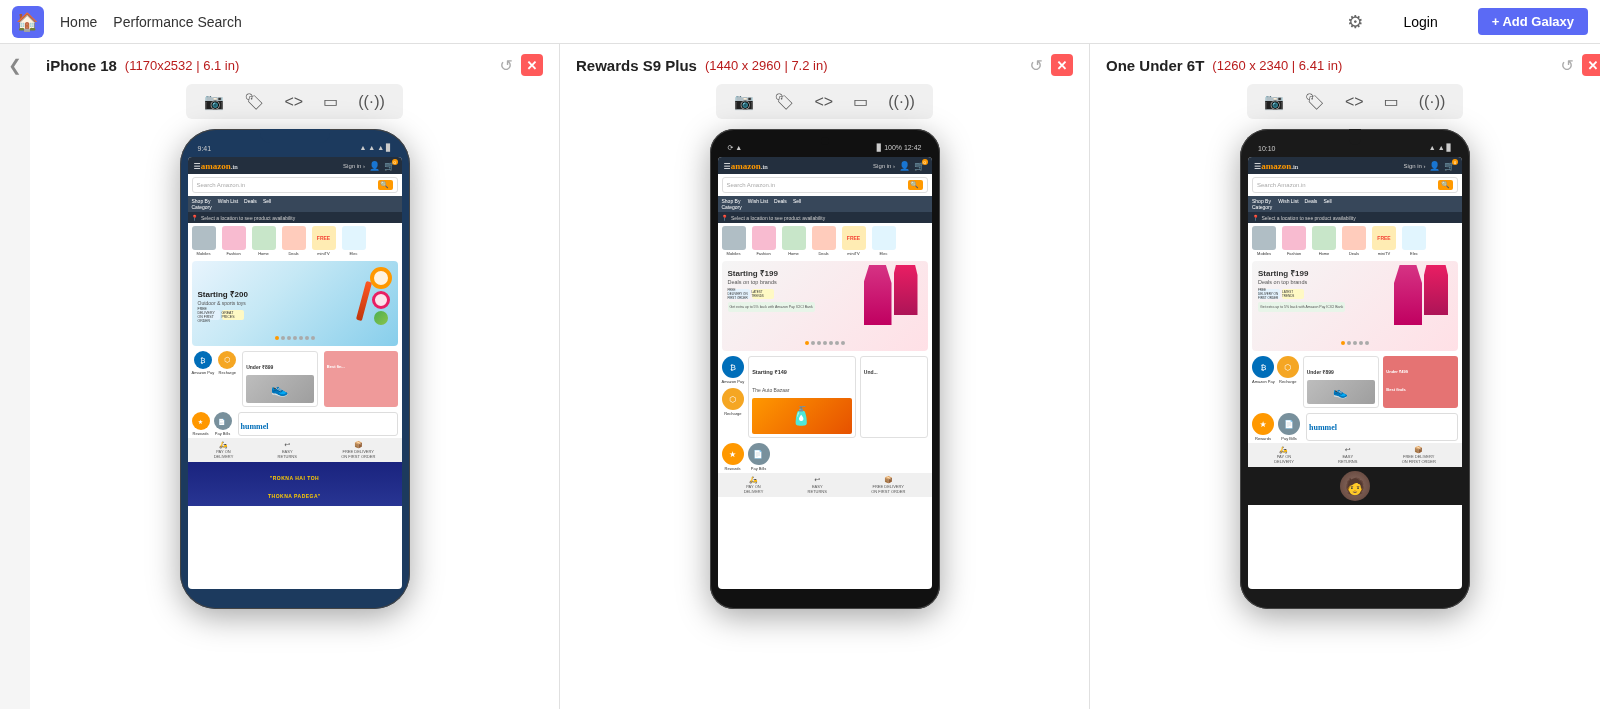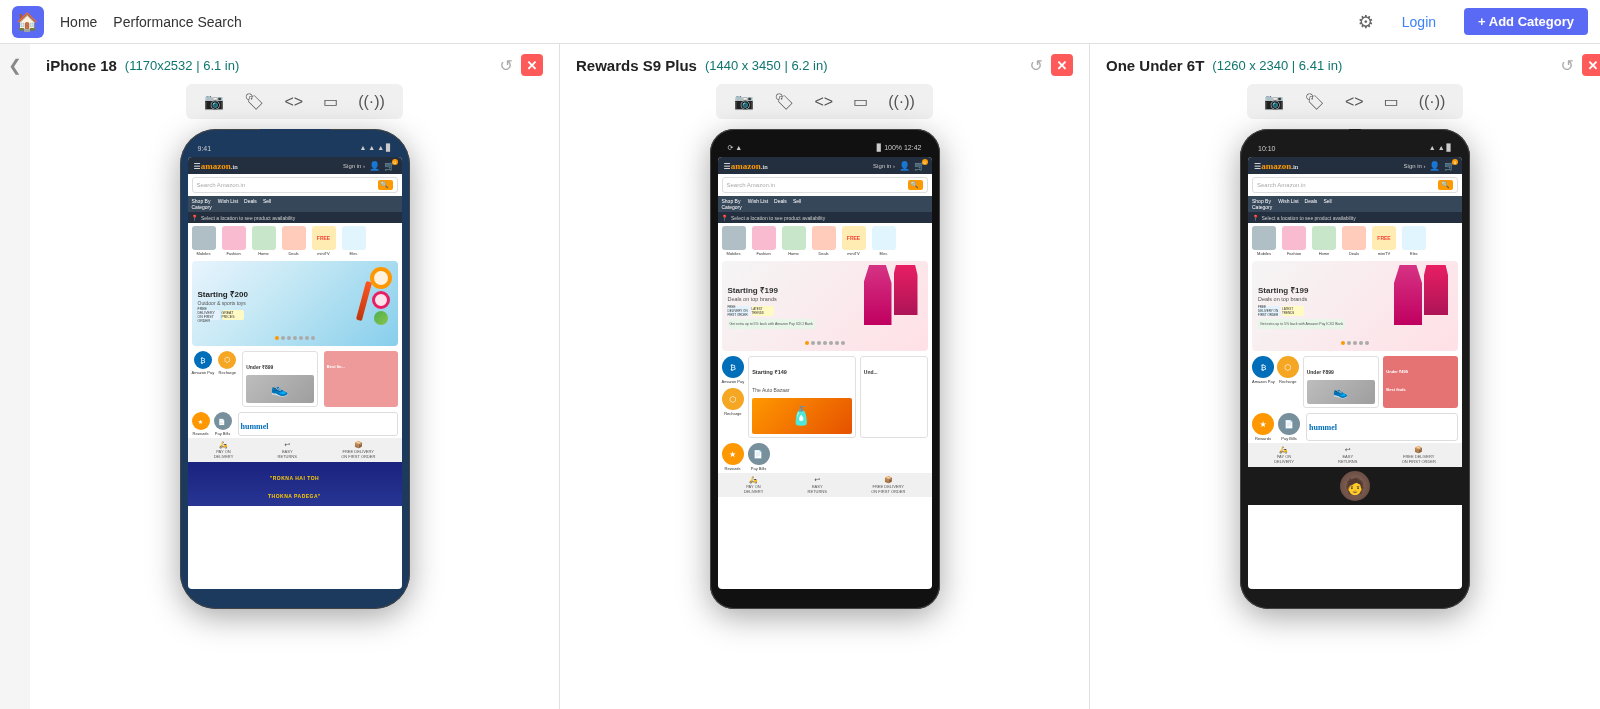--- a/index.html
+++ b/index.html
@@ -19,21 +19,21 @@
       width: 32px; height: 32px;
       background: #5b6af5;
       border-radius: 6px;
       display: flex; align-items: center; justify-content: center;
       color: #fff; font-size: 18px;
     }
     .topnav-help { font-size: 14px; color: #333; cursor: pointer; }
     .topnav-title { font-size: 14px; color: #333; font-weight: 500; }
     .topnav-spacer { flex: 1; }
     .topnav-gear { font-size: 18px; color: #666; cursor: pointer; }
-    .topnav-login { font-size: 14px; color: #3b82f6; cursor: pointer; margin: 0 12px; }
+    .topnav-login { font-size: 14px; color: #000000; cursor: pointer; margin: 0 24px; }
     .topnav-add-btn {
       background: #5b6af5;
       color: #fff;
       border: none;
       border-radius: 4px;
       padding: 6px 14px;
       font-size: 13px;
       cursor: pointer;
       font-weight: 600;
     }
@@ -86,21 +86,21 @@
       padding: 0 16px 8px 16px;
       gap: 8px;
     }
     .device-name {
       font-size: 15px;
       font-weight: 700;
       color: #222;
     }
     .device-specs {
       font-size: 13px;
-      color: #0f766e;
+      color: #b91c1c;
       font-weight: 400;
     }
     .device-header-spacer { flex: 1; }
     .refresh-icon {
       font-size: 16px;
       color: #aaa;
       cursor: pointer;
     }
     .close-btn {
       width: 22px; height: 22px;
@@ -309,21 +309,21 @@
 
     
     .amz-banner-199 {
       margin: 2px 4px;
       border-radius: 4px;
       overflow: hidden;
       height: 90px;
       background: linear-gradient(135deg, #f5f5f5 0%, #ffe0e6 100%);
       position: relative;
       display: flex;
-      align-items: center;
+      align-items: flex-start;
       padding: 6px;
     }
 
     
     .phone-chin { height: 8px; }
 
     
     .punch-hole {
       width: 8px; height: 8px;
       background: #111;
@@ -374,21 +374,21 @@
 </head>
 <body>
 
 <nav class="topnav">
   <div class="topnav-logo">🏠</div>
   <span class="topnav-help">Home</span>
   <span class="topnav-title">Performance Search</span>
   <div class="topnav-spacer"></div>
   <span class="topnav-gear">⚙</span>
   <span class="topnav-login">Login</span>
-  <button class="topnav-add-btn">+ Add Category</button>
+  <button class="topnav-add-btn">+ Add Galaxy</button>
 </nav>
 
 <div class="main">
 
   <div class="sidebar-toggle">
     <span>❮</span>
   </div>
 
   <div class="devices-area">
 
@@ -567,21 +567,21 @@
             <span style="font-size:5px;color:#ffcc00;font-weight:700;letter-spacing:0.5px">"ROKNA HAI TOH<br>THOKNA PADEGA"</span>
           </div>
         </div>
         <div class="phone-chin"></div>
       </div>
     </div>
 
     <div class="device-col">
       <div class="device-header">
         <span class="device-name">Rewards S9 Plus</span>
-        <span class="device-specs">(1440 x 3450 | 6.2 in)</span>
+        <span class="device-specs">(1440 x 2960 | 7.2 in)</span>
         <div class="device-header-spacer"></div>
         <span class="refresh-icon">↺</span>
         <div class="close-btn">✕</div>
       </div>
       <div class="device-toolbar">
         <span class="toolbar-icon">📷</span>
         <span class="toolbar-icon">🏷</span>
         <span class="toolbar-icon">&lt;&gt;</span>
         <span class="toolbar-icon">▭</span>
         <span class="toolbar-icon">((·))</span>

